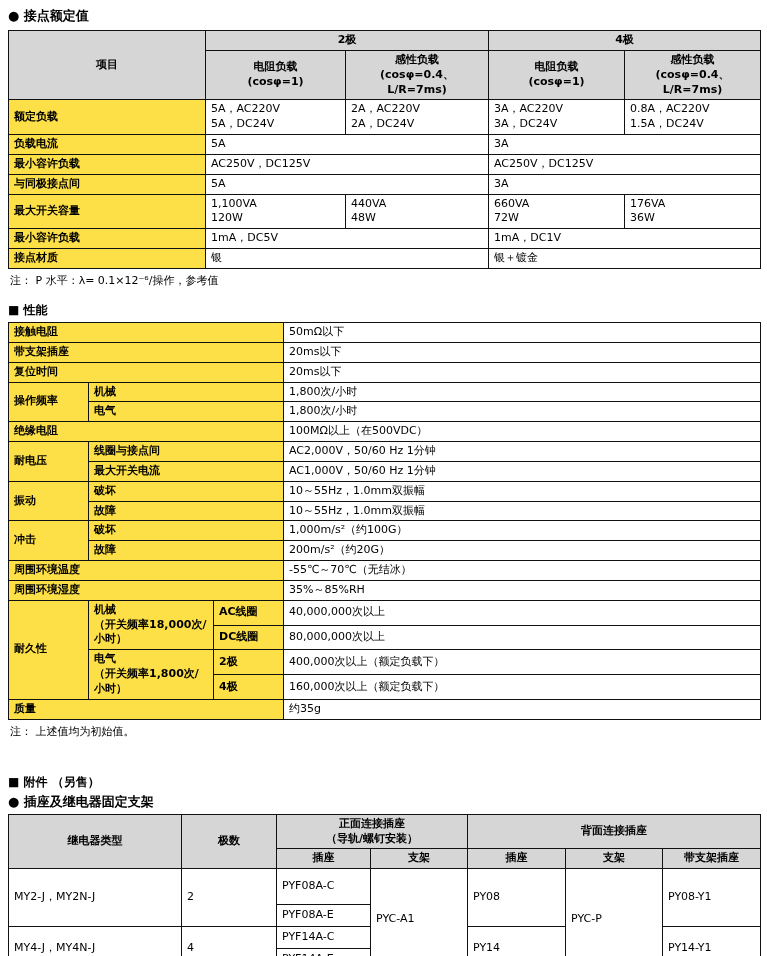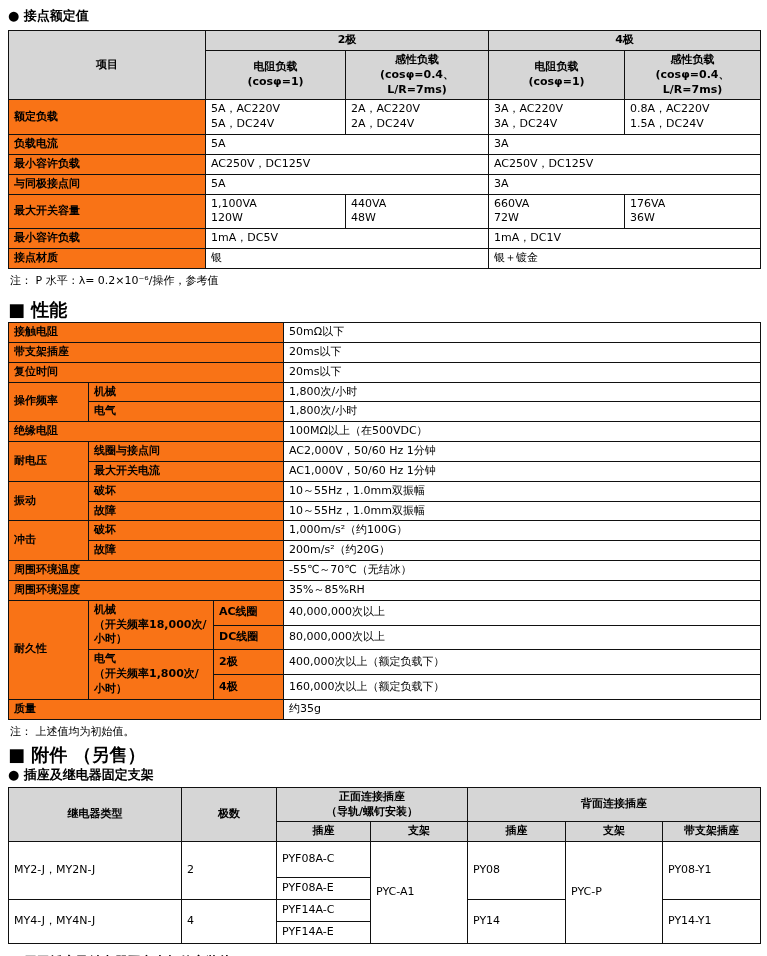--- a/index.html
+++ b/index.html
@@ -11,21 +11,21 @@
     color: #000;
     font-size: 11px;
     padding: 8px 7px 0 8px;
     overflow: hidden;
   }
   .sec-title {
     font-weight: bold;
     font-size: 13px;
     line-height: 16px;
   }
-  .sec-title.big { font-size: 18px; }
+  .sec-title.big { font-size: 12px; }
   table {
     border-collapse: collapse;
     width: 752px;
     table-layout: fixed;
   }
   td, th {
     border: 1px solid #111;
     padding: 2px 5px;
     font-size: 11px;
     font-weight: normal;
@@ -33,33 +33,33 @@
     vertical-align: middle;
     line-height: 1.35;
     overflow: hidden;
   }
   .hd {
     background: #d6d6d6;
     font-weight: bold;
     text-align: center;
   }
   .lbl {
-    background: #f97316;
+    background: #fde047;
     font-weight: bold;
     text-align: left;
   }
   .pre { white-space: pre-line; }
   .note {
     font-size: 11px;
     line-height: 14px;
     margin: 5px 0 0 2px;
   }
   .mt6  { margin-top: 6px; }
   .mt14 { margin-top: 14px; }
-  .mt20 { margin-top: 8px; }
+  .mt20 { margin-top: 35px; }
   .mt10 { margin-top: 10px; }
   .mt4  { margin-top: 4px; }
 </style>
 </head>
 <body>
 
 <div class="sec-title">● 接点额定值</div>
 
 <table class="mt6">
   <colgroup>
@@ -127,21 +127,21 @@
     <td colspan="2">1mA，DC5V</td>
     <td colspan="2">1mA，DC1V</td>
   </tr>
   <tr>
     <td class="lbl" style="height:18px">接点材质</td>
     <td colspan="2">银</td>
     <td colspan="2">银＋镀金</td>
   </tr>
 </tbody>
   </table>
-<div class="note">注： P 水平：λ= 0.2×10⁻⁶/操作，参考值</div>
+<div class="note">注： P 水平：λ= 0.1×12⁻⁶/操作，参考值</div>
 
 <div class="sec-title big mt14">■ 性能</div>
 
 <table class="mt4">
   <colgroup>
     <col style="width:80px">
       <col style="width:125px">
       <col style="width:70px">
       <col style="width:477px">
   </colgroup>

